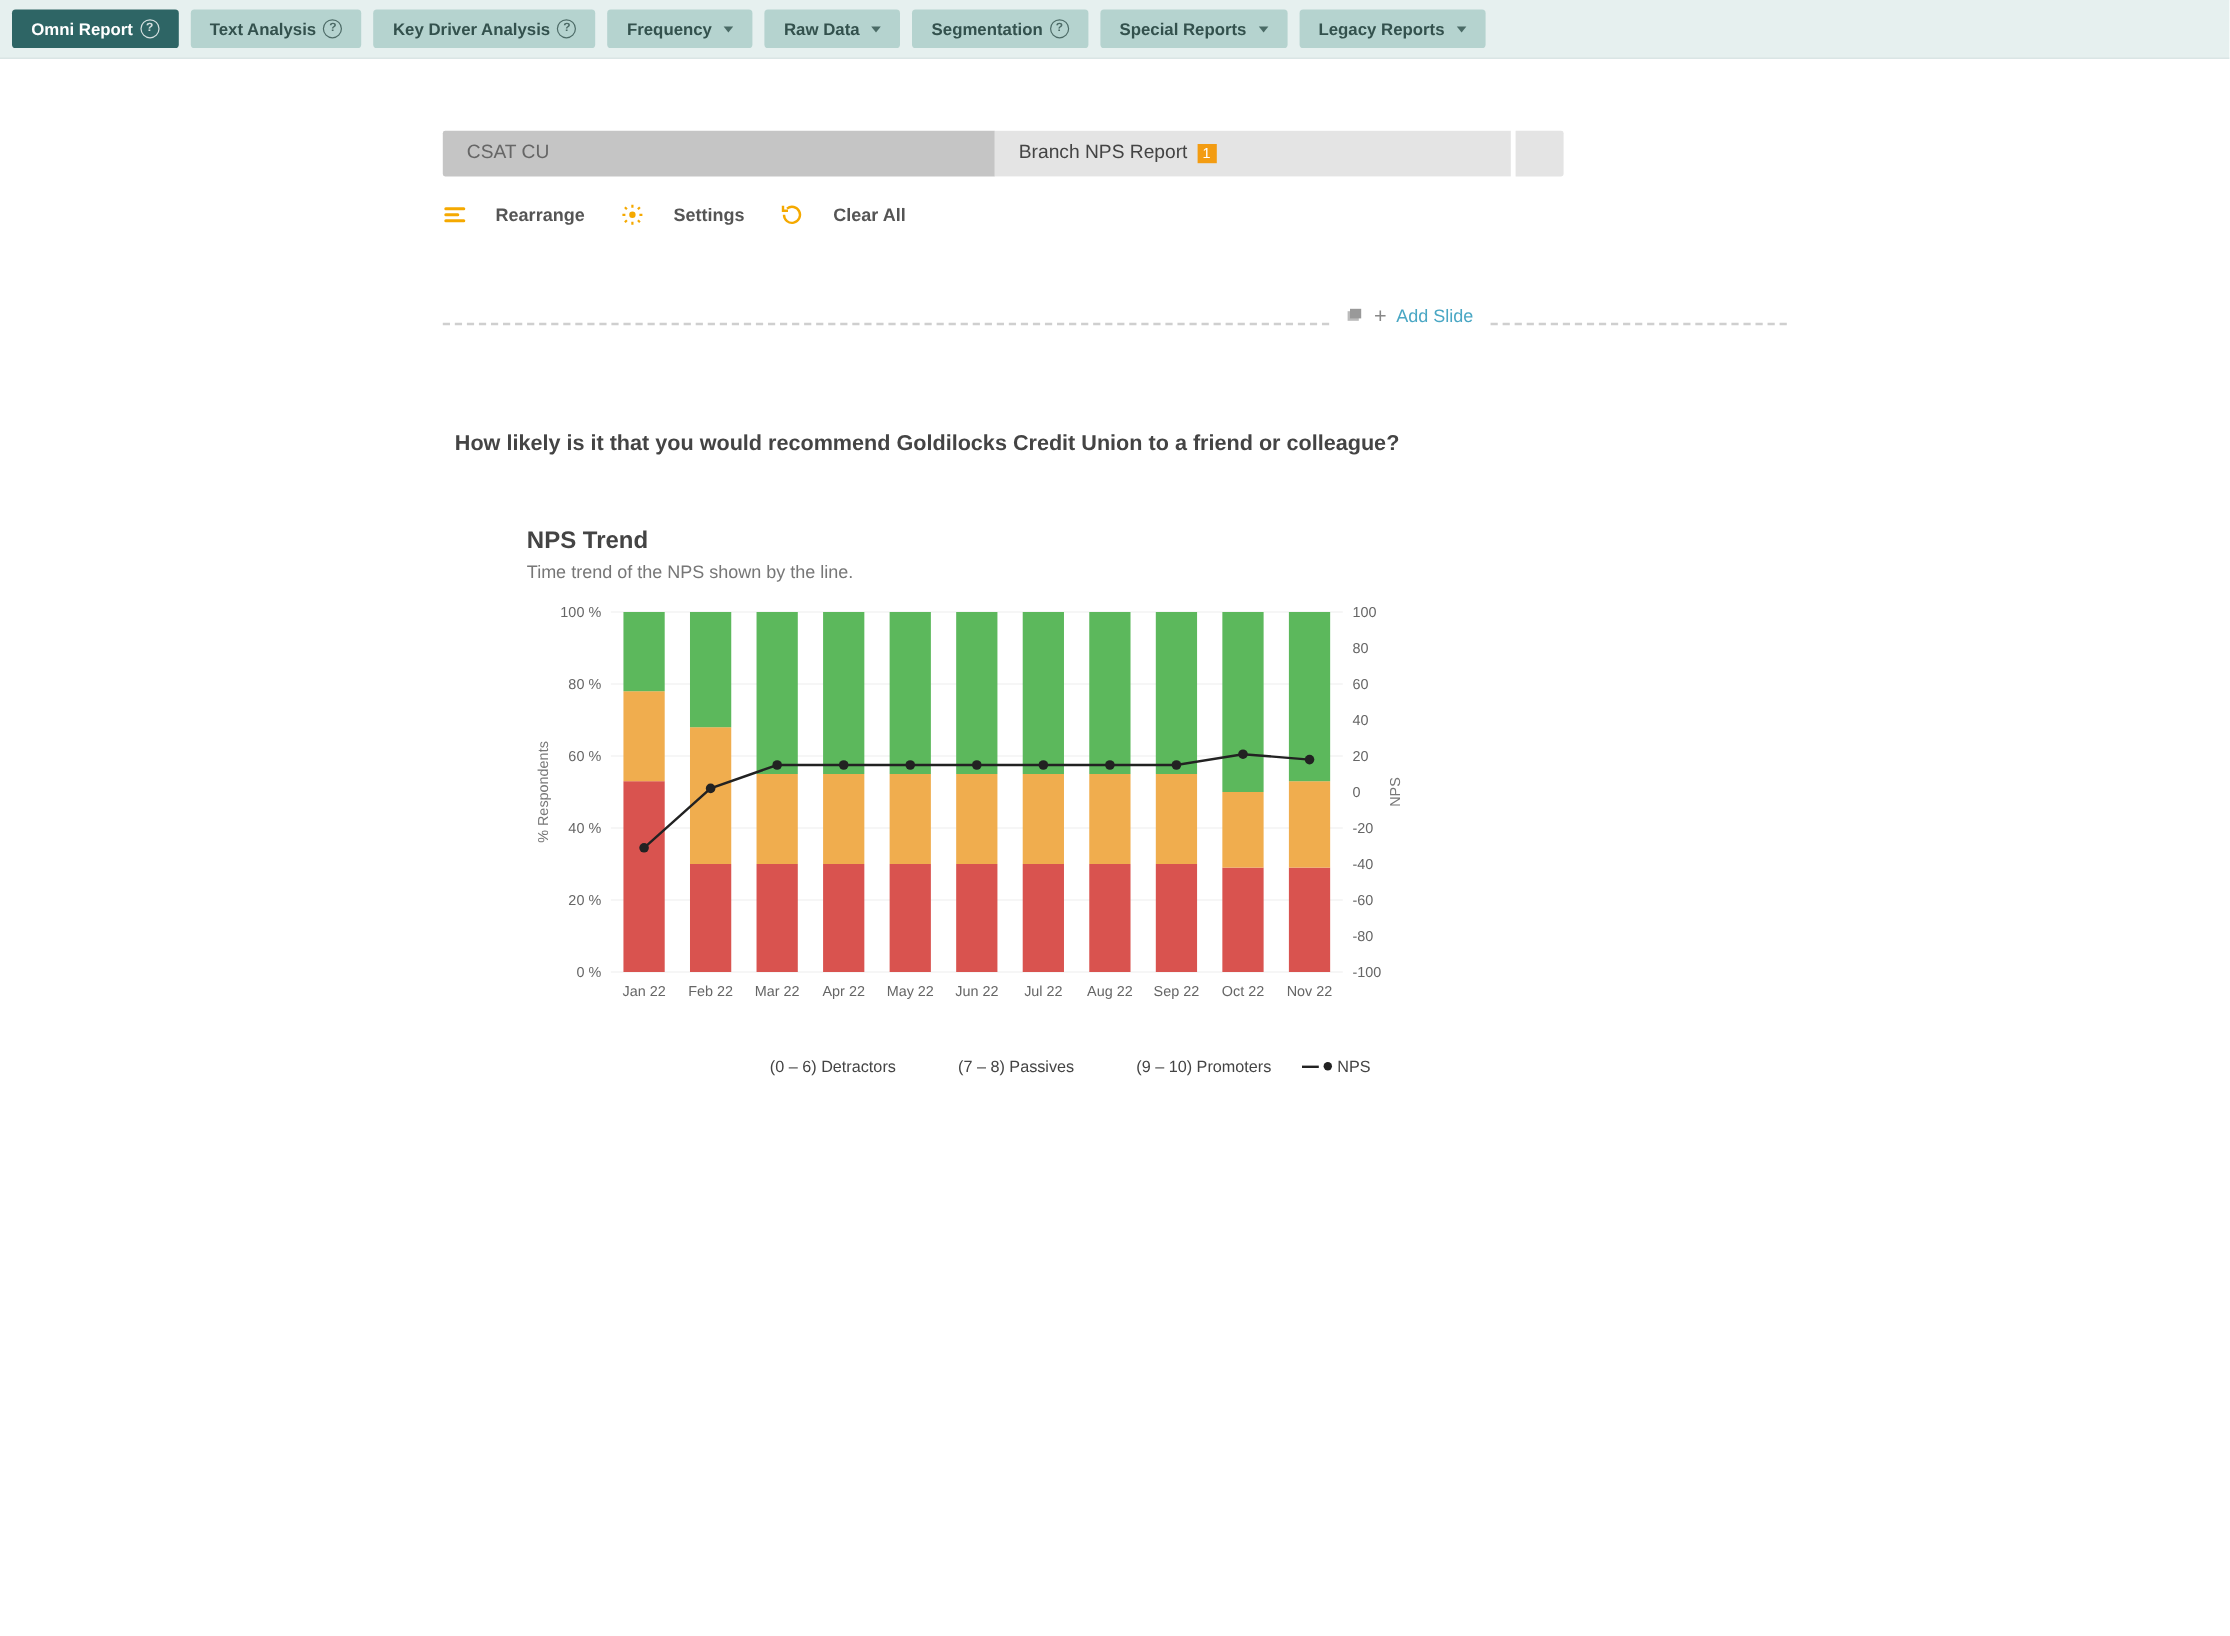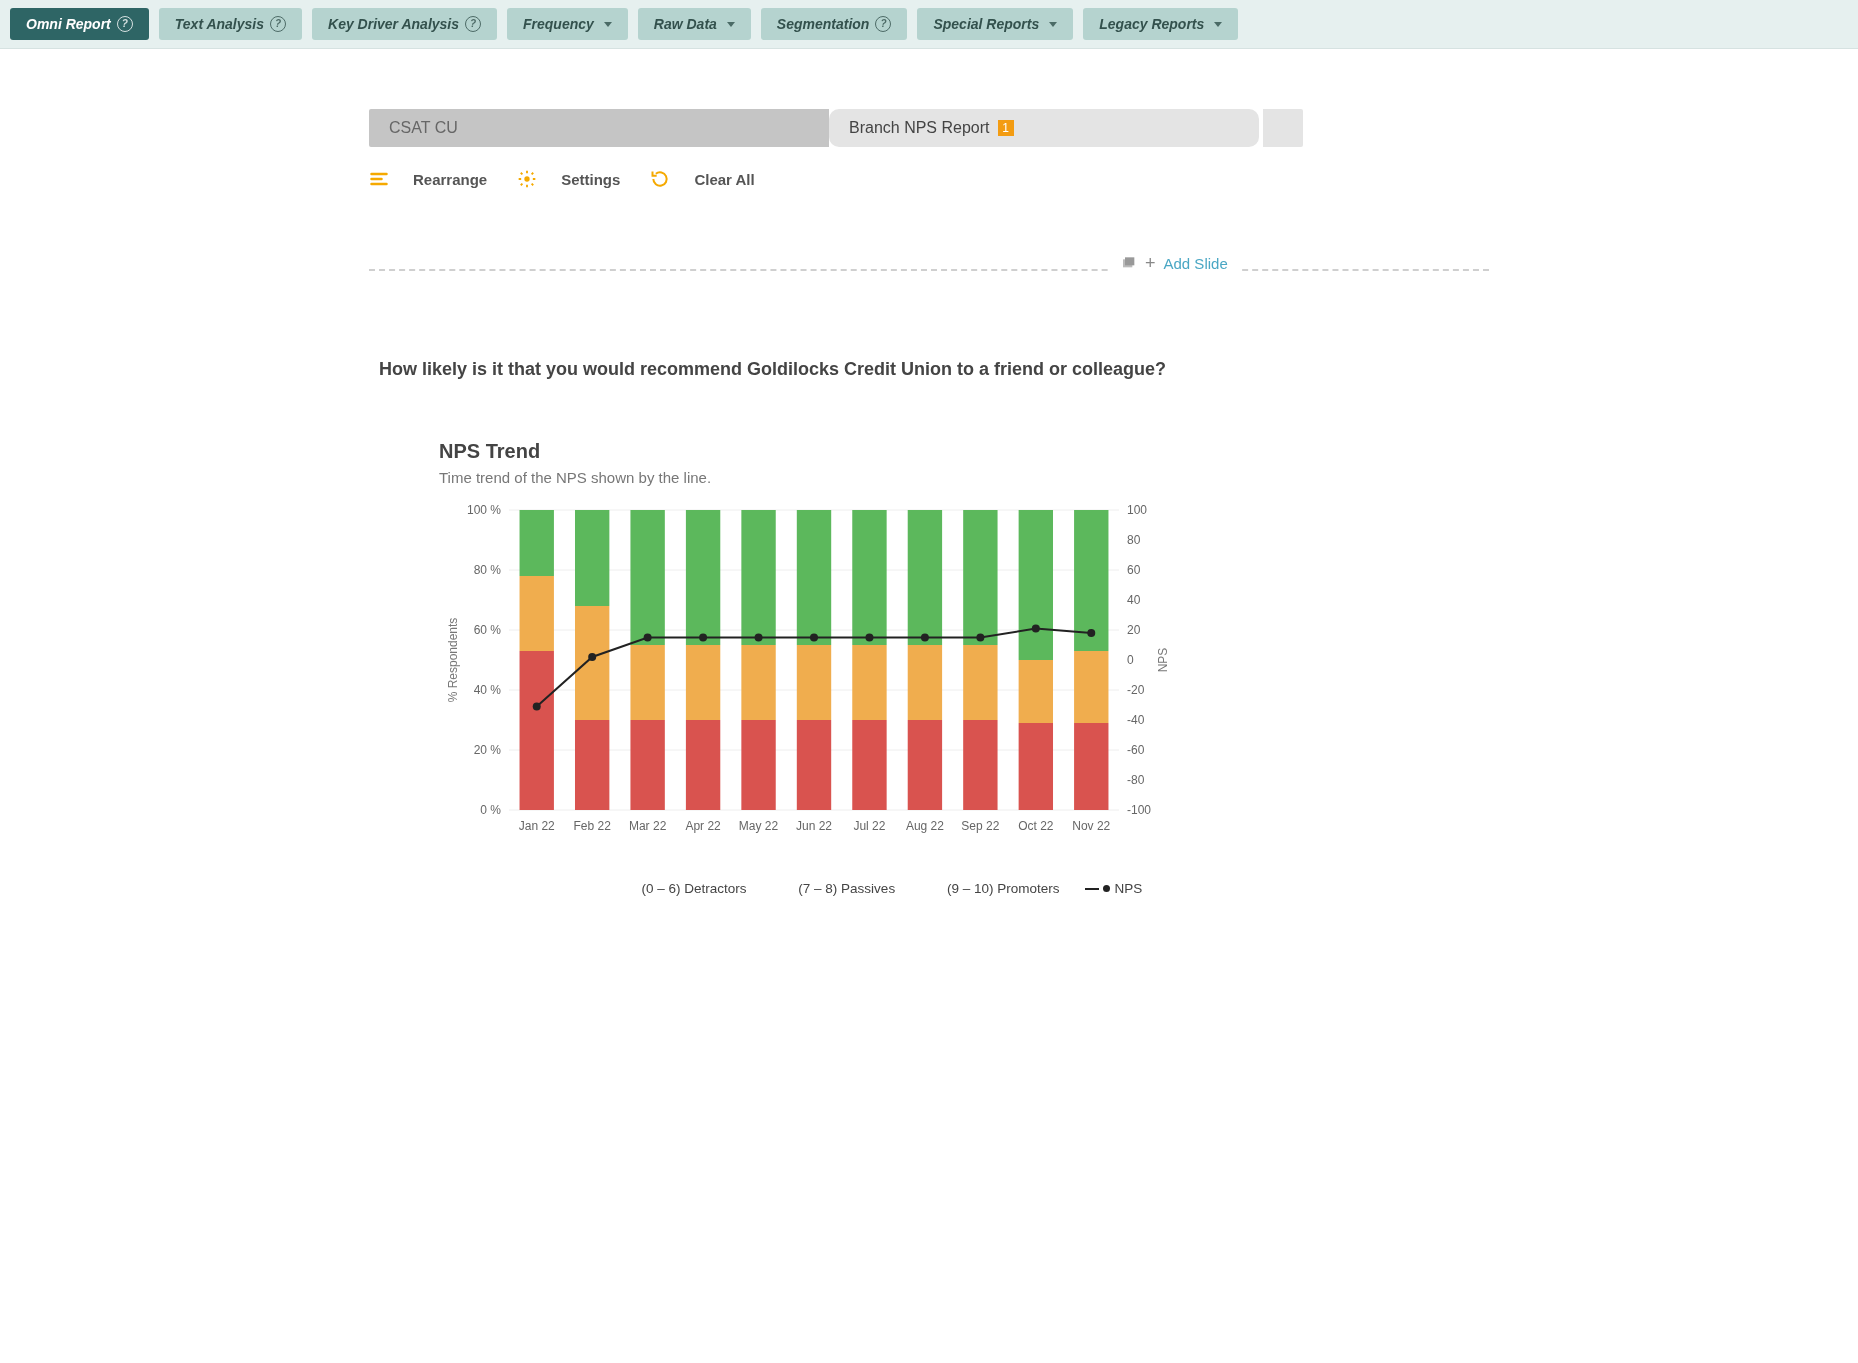--- a/index.html
+++ b/index.html
@@ -22,21 +22,20 @@
     border: none;
     color: #33514d;
     font-weight: 600;
     font-size: 14px;
     padding: 8px 16px;
     border-radius: 3px;
     display: inline-flex;
     align-items: center;
     gap: 6px;
     cursor: pointer;
-    font-style: italic;
   }
   .navbtn.active {
     background: #2e6565;
     color: #fff;
   }
   .help-circle {
     display:inline-flex; align-items:center; justify-content:center;
     width:16px; height:16px; border:1.5px solid currentColor;
     border-radius:50%; font-size:10px; line-height:1; opacity:.8;
   }
@@ -48,21 +47,21 @@
   
   .page { max-width:1280px; margin:0 auto; padding:0 0 40px 0; position:relative; }
   .breadcrumb-row {
     margin: 60px 80px 0 80px;
     display:flex;
   }
   .crumb {
     padding: 10px 20px;
     font-size:16px;
     color:#666;
-    display:flex; align-items:center; gap:8px;border-radius:10px;
+    display:flex; align-items:center; gap:8px;
   }
   .crumb.a { background:#c5c5c5; flex:0 0 460px; border-radius:2px 0 0 2px;}
   .crumb.b { background:#e4e4e4; color:#444; flex:0 0 430px; font-weight:500;}
   .crumb .badge { background:#f39c12; color:#fff; font-size:12px;
     min-width:16px; height:16px; display:inline-flex; align-items:center;
     justify-content:center; padding:0 3px;}
   .crumb.c { background:#e4e4e4; width:40px; flex:0 0 40px; justify-content:center; border-radius:0 2px 2px 0; margin-left:4px;}
   .share-icon { width:18px; height:18px; }
   
   .toolbar { margin:22px 80px 0 80px; display:flex; gap:30px; }

